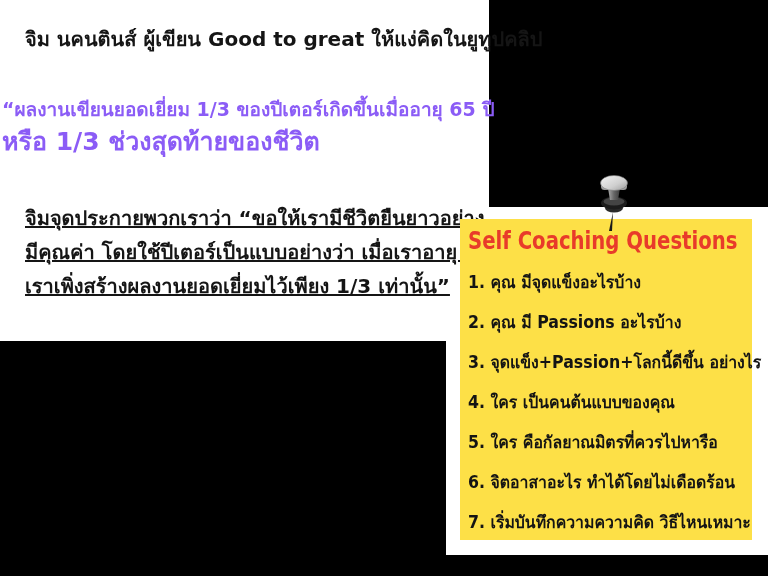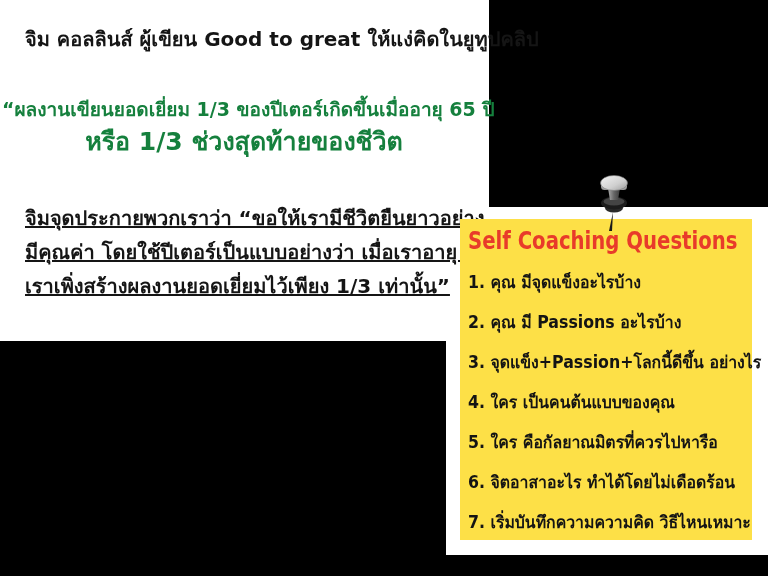--- a/index.html
+++ b/index.html
@@ -9,21 +9,21 @@
     font-family:"DejaVu Sans","Liberation Sans",sans-serif;
     font-weight:bold;
   }
   .mask{position:absolute;background:#000;}
   .mask-top-right{left:489px;top:0;width:279px;height:207px;}
   .mask-bottom-left{left:0;top:341px;width:446px;height:235px;}
   .mask-bottom-strip{left:446px;top:555px;width:322px;height:21px;}
 
   .textblock{position:absolute;white-space:nowrap;}
   .intro{left:25px;top:22px;width:455px;font-size:20px;line-height:34px;color:#151515;}
-  .quote{left:2px;top:95px;width:484px;text-align:center;color:#15803d;font-size:19px;line-height:29px;}
+  .quote{left:2px;top:95px;width:484px;color:#8b5cf6;font-size:19px;line-height:29px;}
   .quote .line-big{font-size:25px;line-height:36px;}
   .narrative{left:25px;top:201px;width:455px;font-size:20px;line-height:34px;color:#151515;text-decoration:underline;}
 
   .panel{
     position:absolute;left:460px;top:219px;width:292px;height:321px;
     background:#fde047;box-sizing:border-box;padding:5px 0 0 8px;
   }
   .panel-title{
     color:#e83b2a;font-size:24px;line-height:34px;white-space:nowrap;
     transform:scaleX(0.82);transform-origin:left center;margin-bottom:3px;
@@ -35,21 +35,21 @@
   .pushpin{position:absolute;left:592px;top:174px;width:44px;height:60px;z-index:5;}
 </style>
 </head>
 <body>
 
 <div class="mask mask-top-right"></div>
 <div class="mask mask-bottom-left"></div>
 <div class="mask mask-bottom-strip"></div>
 
 <div class="textblock intro">
-  <div>จิม คอลลินส์ ผู้เขียน Good to great ให้แง่คิดในยูทูปคลิป</div>
+  <div>จิม นคนตินส์ ผู้เขียน Good to great ให้แง่คิดในยูทูปคลิป</div>
 </div>
 
 <div class="textblock quote">
   <div>“ผลงานเขียนยอดเยี่ยม 1/3 ของปีเตอร์เกิดขึ้นเมื่ออายุ 65 ปี</div>
   <div class="line-big">หรือ 1/3 ช่วงสุดท้ายของชีวิต</div>
 </div>
 
 <div class="textblock narrative">
   <div>จิมจุดประกายพวกเราว่า “ขอให้เรามีชีวิตยืนยาวอย่าง</div>
   <div>มีคุณค่า โดยใช้ปีเตอร์เป็นแบบอย่างว่า เมื่อเราอายุ 65 ปี</div>

